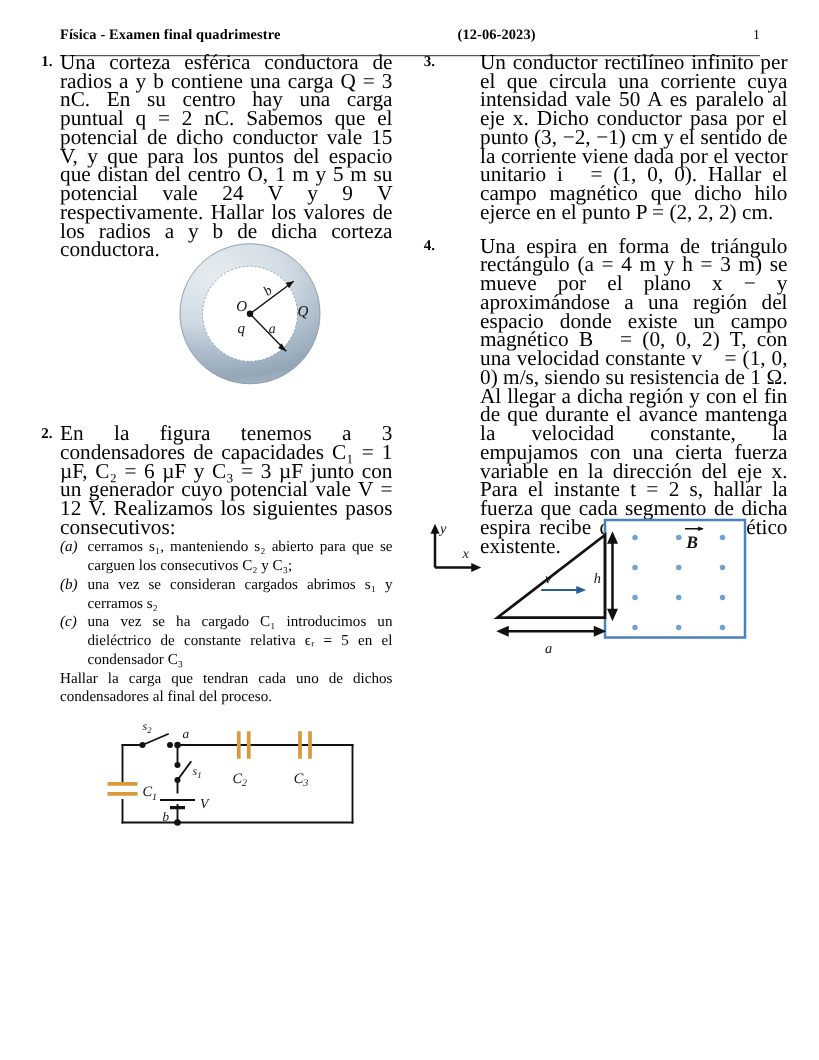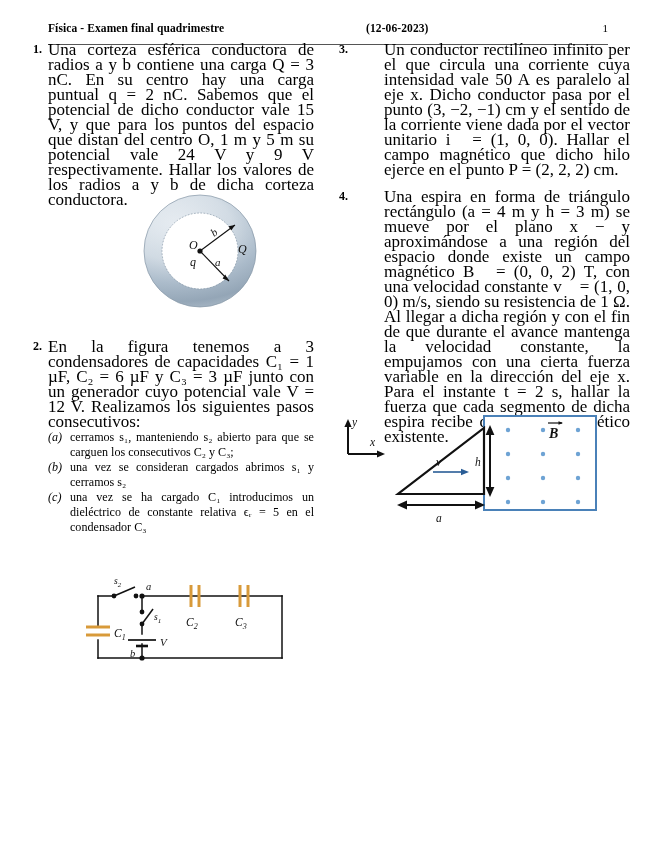--- a/index.html
+++ b/index.html
@@ -200,20 +200,21 @@
             </div>
             <div class="subitem">
               <div class="sublabel">(b)</div>
               <div class="subbody">una vez se consideran cargados abrimos s₁ y cerramos s₂</div>
             </div>
             <div class="subitem">
               <div class="sublabel">(c)</div>
               <div class="subbody">una vez se ha cargado C₁ introducimos un dieléctrico de constante relativa ϵᵣ = 5 en el condensador C₃</div>
             </div>
           </div>
+          <div class="tail">Hallar la carga que tendran cada uno de dichos condensadores al final del proceso.</div>
         </div>
       </div>
 
     </div>
 
     <div class="col col-right">
 
       <div class="problem">
         <div class="pnum">3.</div>
         <div class="ptext right-col">Un conductor rectilíneo infinito per el que circula una corriente cuya intensidad vale 50 A es paralelo al eje x. Dicho conductor pasa por el punto (3, −2, −1) cm y el sentido de la corriente viene dada por el vector unitario i⃗ = (1, 0, 0). Hallar el campo magnético que dicho hilo ejerce en el punto P = (2, 2, 2) cm.</div>

